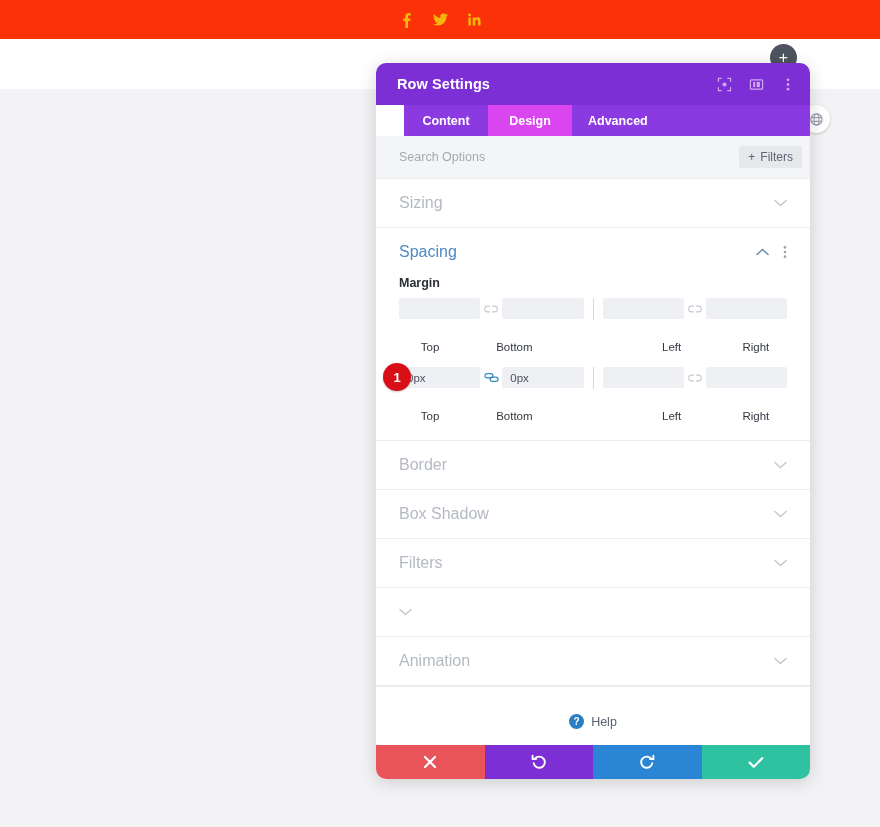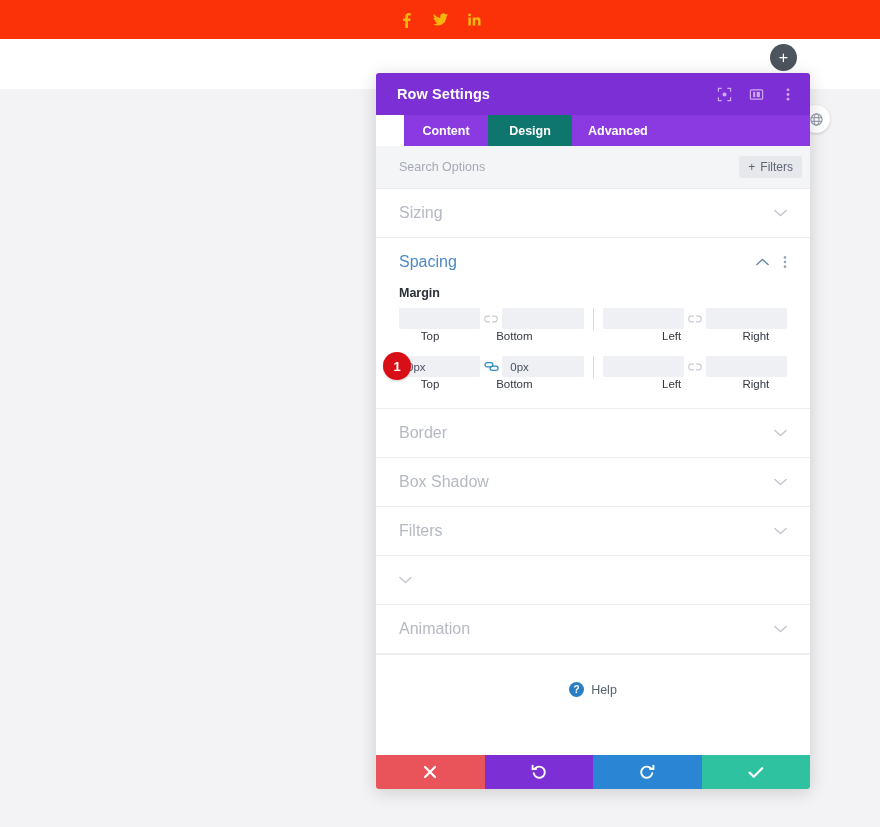--- a/index.html
+++ b/index.html
@@ -62,24 +62,24 @@
     width: 28px; height: 28px; border-radius: 50%;
     background: #ffffff;
     display: flex; align-items: center; justify-content: center;
     color: #9aa0ab;
     box-shadow: 0 1px 3px rgba(0,0,0,.18);
     z-index: 1;
   }
 
   
   .modal {
-    position: absolute; left: 376px; top: 73px;
+    position: absolute; left: 376px; top: 63px;
     width: 434px; height: 716px;
     background: #fff;
-    border-radius: 3px;
+    border-radius: 10px;
     box-shadow: 0 3px 18px rgba(0,0,0,.16);
     z-index: 5;
     display: flex; flex-direction: column;
     overflow: hidden;
   }
 
   .modal-header {
     height: 42px; background: #7b2fd4;
     display: flex; align-items: center;
     padding: 0 14px 0 21px;
@@ -99,21 +99,21 @@
   .tabs {
     height: 31px; background: #8a3ae0;
     display: flex; align-items: stretch; flex: none; margin-left: 28px;
   }
   .tab {
     display: flex; align-items: center; justify-content: center;
     color: #fff; font-size: 12.5px; font-weight: bold;
     padding: 0 16px;
     min-width: 84px;
   }
-  .tab.active { background: #0f766e; }
+  .tab.active { background: #d946ef; }
 
   .searchbar {
     height: 43px; background: #f4f5f7;
     border-bottom: 1px solid #e9eaee;
     display: flex; align-items: center;
     padding: 0 8px 0 23px;
     flex: none;
   }
   .search-input {
     flex: 1; border: none; background: transparent; outline: none;
@@ -178,21 +178,21 @@
     font-size: 11.5px; color: #4a5160;
     min-width: 0;
   }
   .link-ico {
     width: 22px; flex: none;
     display: flex; align-items: center; justify-content: center;
     color: #c5c9d1;
   }
   .link-ico.linked { color: #2e88bd; }
 
-  .labels-row { display: flex; margin-top: 0; gap: 38px; }
+  .labels-row { display: flex; margin-top: 21px; gap: 38px; }
   .lbl-pair { flex: 1; display: flex; }
   .lbl-spacer { width: 19px; flex: none; }
   .lbl {
     flex: 1; text-align: center;
     font-size: 11.5px; color: #333840;
   }
   .lbl-gap { width: 22px; flex: none; }
 
   .badge {
     position: absolute; left: -16px; top: -4px;

